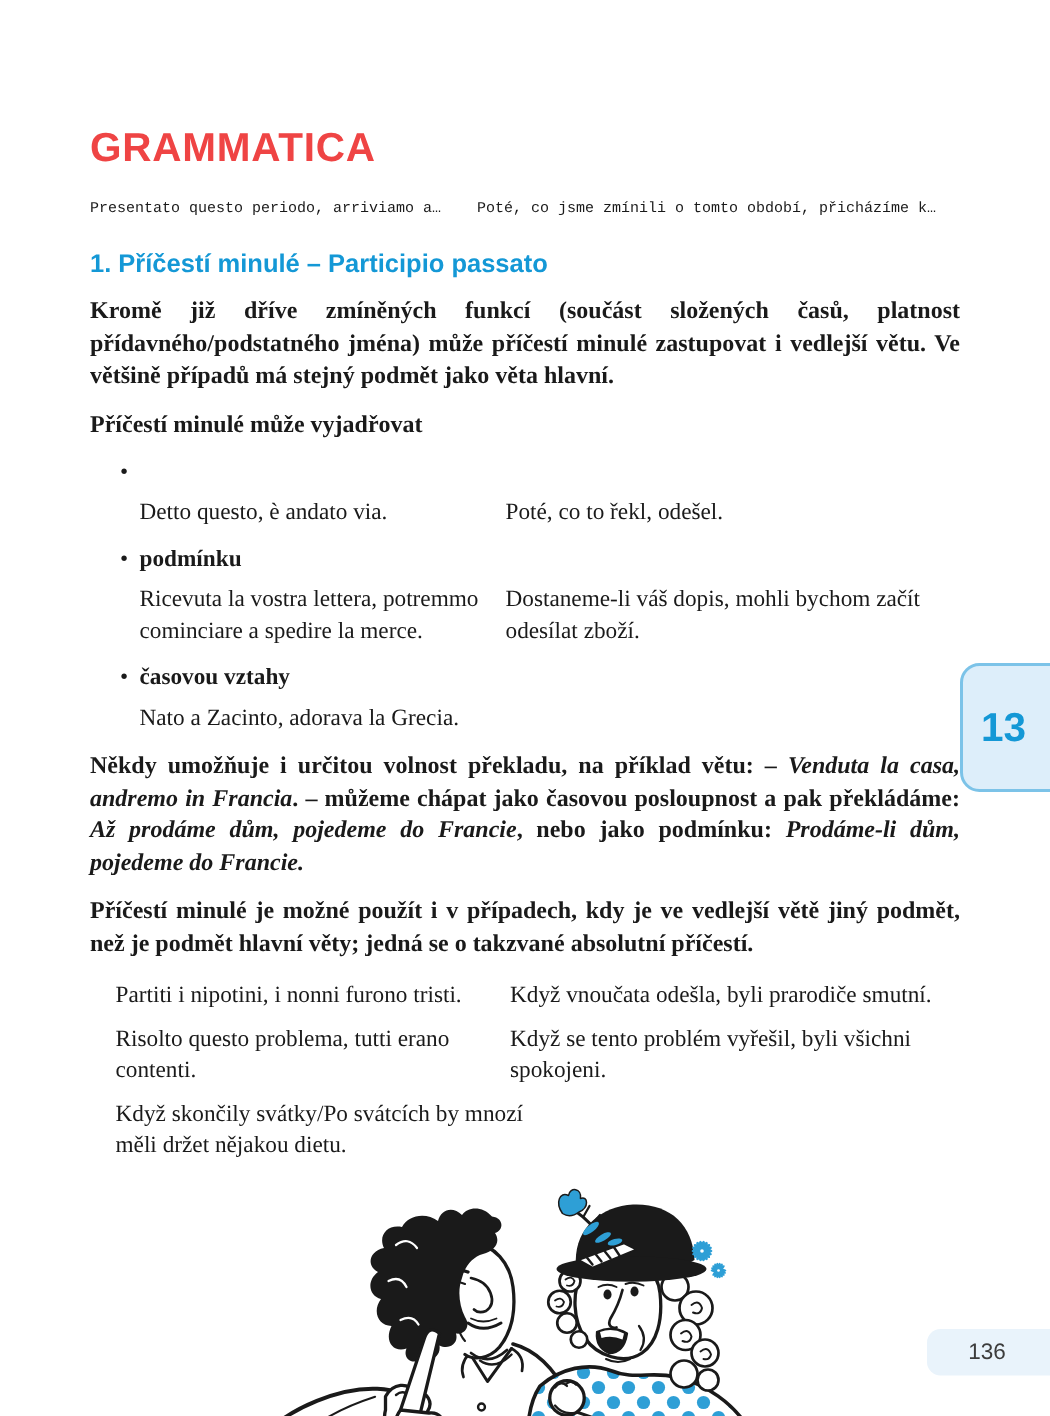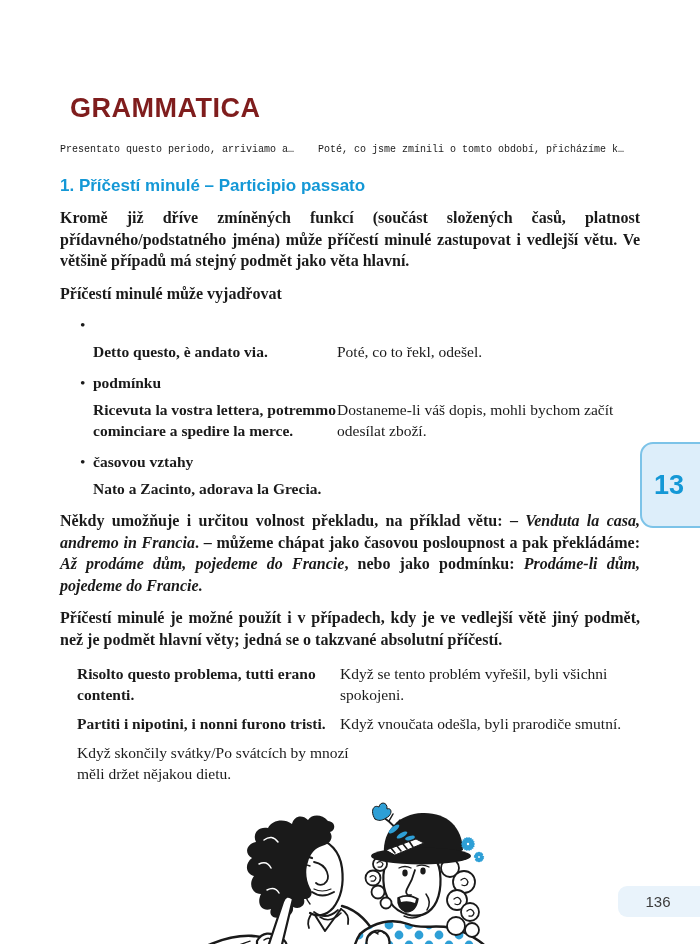--- a/index.html
+++ b/index.html
@@ -3,43 +3,43 @@
 <meta charset="utf-8">
 <style>
   html,body { margin:0; padding:0; background:#ffffff; }
   .page {
     position:relative; width:700px; height:944px; background:#ffffff;
     overflow:hidden; font-family:"Liberation Serif", serif; color:#1a1a1a;
   }
   .content { padding:84px 60px 0 60px; }
 
   .title {
-    margin:10px; font-family:"Liberation Sans", sans-serif;
-    font-size:27px; line-height:28px; font-weight:bold; color:#7f1d1d;
+    margin:0; font-family:"Liberation Sans", sans-serif;
+    font-size:27px; line-height:28px; font-weight:bold; color:#ef4444;
     letter-spacing:0.5px;
   }
   .pair-row { display:flex; font-size:10px; line-height:21px;font-family:Liberation Mono, monospace; }
   .intro { margin-top:17px; }
   .intro .col-it { width:258px; flex:none; }
 
   .sec-heading {
     margin:16px 0 0 0; font-family:"Liberation Sans", sans-serif;
     font-size:17px; line-height:20px; font-weight:bold; color:#1498d6;
   }
   p { margin:11px 0 0 0; font-size:16px; line-height:21.5px;font-weight:bold; }
   .just { text-align:justify; }
   .it-style { font-style:italic; }
 
   .bullets { list-style:none; margin:3px 0 0 0; padding:0; }
   .bullets li { margin-top:10px; }
   .b-label { display:flex; padding-left:20px; font-size:15.5px; line-height:21px; }
   .bullet-dot { width:13px; flex:none; }
   .b-ex { margin-top:6px; padding-left:33px; }
   .ex-row { display:flex; font-size:15.5px; line-height:21px; }
-  .ex-row .col-it { flex:none;font-weight:bold; }
+  .ex-row .col-it { flex:none; }
   .col-it, .col-cz { white-space:pre-line; }
   .b-ex .col-it { width:244px; }
 
   .abs-examples { margin-top:13px; padding-left:17px; }
   .abs-examples .ex-row { margin-top:8px; }
   .abs-examples .col-it { width:263px; }
 
   .illustration { margin:16px 0 0 104px; width:380px; height:220px; }
 
   .chapter-tab {
@@ -113,28 +113,28 @@
         </div>
       </li>
     </ul>
 
     <p class="just"><span>Někdy umožňuje i určitou volnost překladu, na příklad větu: – </span><span class="it-style">Venduta la casa, andremo in Francia</span><span>. – můžeme chápat jako časovou posloupnost a pak překládáme: </span><span class="it-style">Až prodáme dům, pojedeme do Francie</span><span>, nebo jako podmínku: </span><span class="it-style">Prodáme-li dům, pojedeme do Francie.</span></p>
 
     <p class="just"><span>Příčestí minulé je možné použít i v případech, kdy je ve vedlejší větě jiný podmět, než je podmět hlavní věty; jedná se o takzvané </span><strong>absolutní příčestí.</strong></p>
 
     <div class="abs-examples">
       <div class="ex-row">
+        <span class="col-it">Partiti i nipotini, i nonni furono tristi.</span>
+        <span class="col-cz">Když vnoučata odešla, byli prarodiče smutní.</span>
+      </div>
+      <div class="ex-row">
         <span class="col-it">Risolto questo problema, tutti erano
 contenti.</span>
         <span class="col-cz">Když se tento problém vyřešil, byli všichni
 spokojeni.</span>
-      </div>
-      <div class="ex-row">
-        <span class="col-it">Partiti i nipotini, i nonni furono tristi.</span>
-        <span class="col-cz">Když vnoučata odešla, byli prarodiče smutní.</span>
       </div>
       <div class="ex-row">
         <span class="col-cz">Když skončily svátky/Po svátcích by mnozí
 měli držet nějakou dietu.</span>
       </div>
     </div>
 
     <figure class="illustration">
       <svg width="380" height="220" viewBox="0 0 380 220" xmlns="http://www.w3.org/2000/svg" fill="none" stroke-linecap="round" stroke-linejoin="round">
         <defs>

